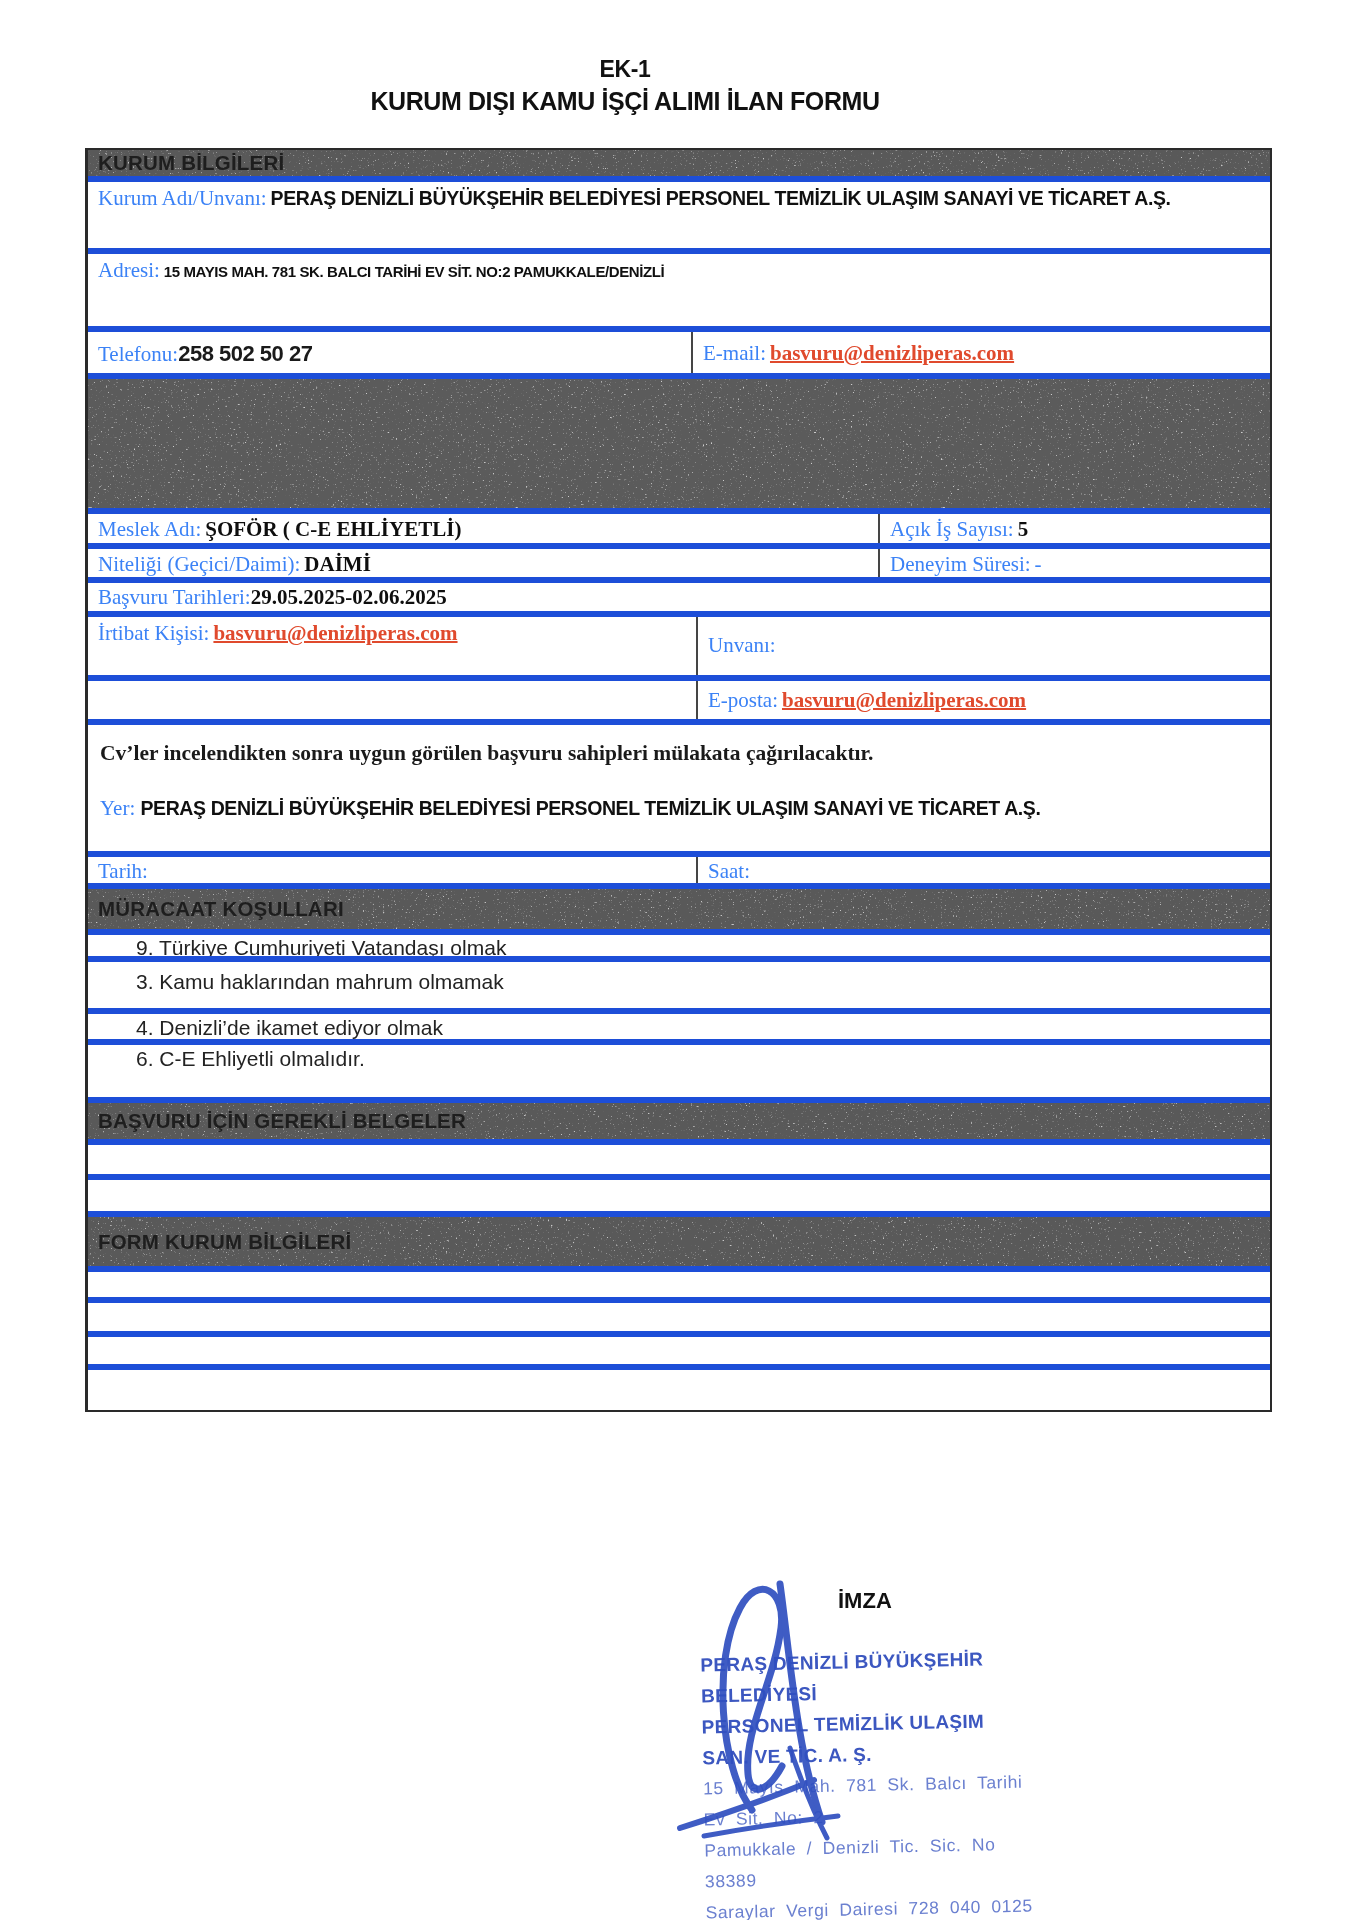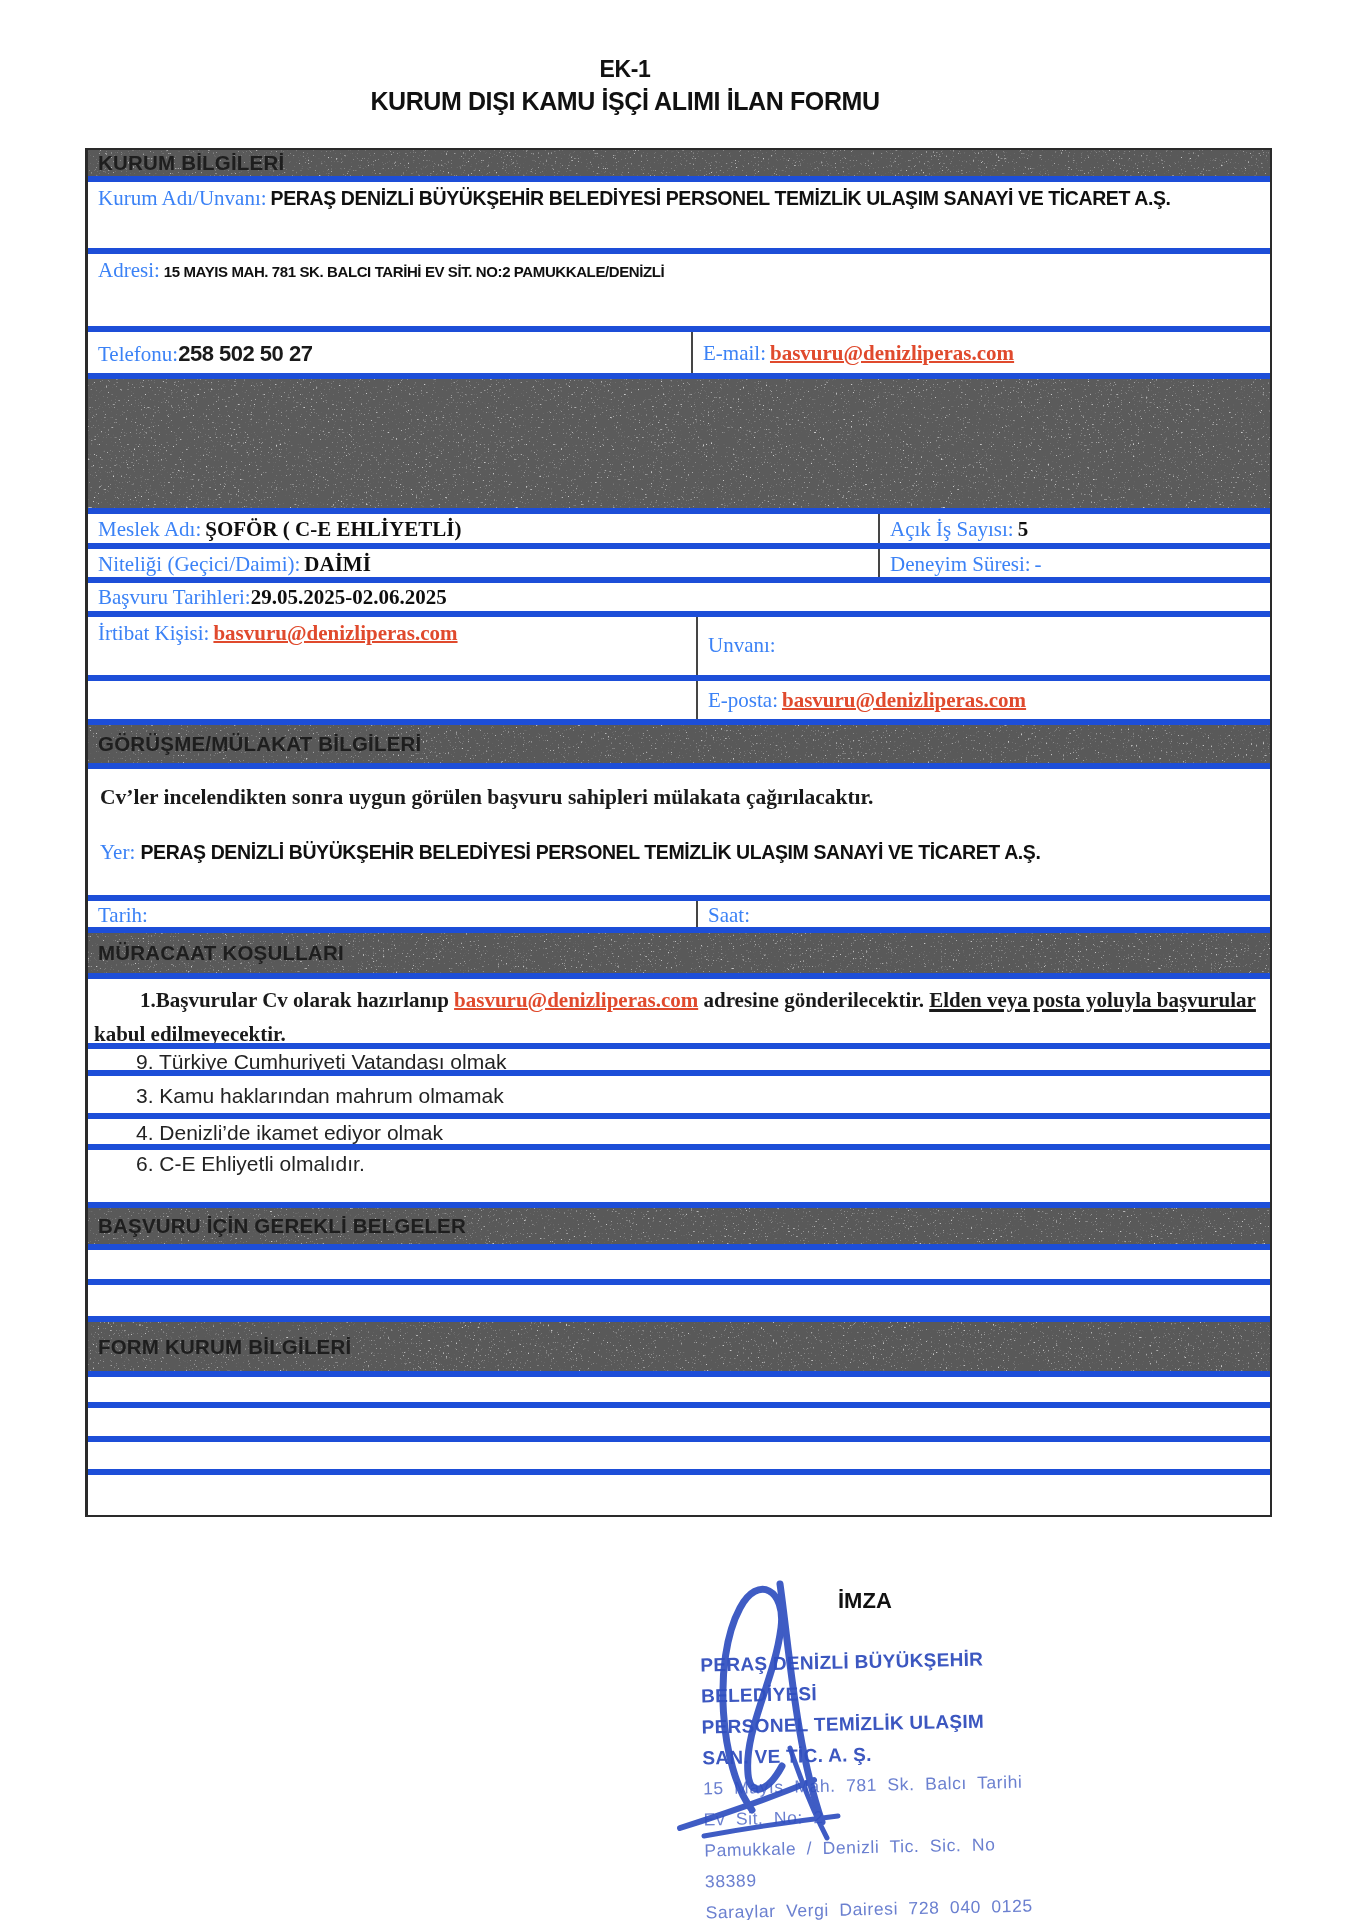--- a/index.html
+++ b/index.html
@@ -147,30 +147,20 @@
     </div>
 
     <div class="row split" style="height:44px">
       <div class="cell cl" style="width:610px"></div>
       <div class="cell" style="flex:1;padding-top:7px">
         <span class="lbl">E-posta:</span>
         <a class="link">basvuru@denizliperas.com</a>
       </div>
     </div>
 
-    <div class="row band noise-host" style="height:44px">
-        <svg class="noise-svg" preserveAspectRatio="none">
-          <filter id="grain2" x="0" y="0" width="100%" height="100%">
-            <feTurbulence type="fractalNoise" baseFrequency="0.6" numOctaves="2" seed="5"></feTurbulence>
-            <feColorMatrix type="matrix" values="0 0 0 0 0  0 0 0 0 0  0 0 0 0 0  2 2 2 -2.6 0"></feColorMatrix>
-          </filter>
-          <rect x="0" y="0" width="100%" height="100%" filter="url(#grain2)"></rect>
-        </svg>
-      <span class="band-label">GÖRÜŞME/MÜLAKAT BİLGİLERİ</span>
-    </div>
 
     <div class="row" style="height:132px">
       <p class="cvnote">Cv’ler incelendikten sonra uygun görülen başvuru sahipleri mülakata çağırılacaktır.</p>
       <p class="yerline">
         <span class="lbl">Yer:</span>
         <span class="val">PERAŞ DENİZLİ BÜYÜKŞEHİR BELEDİYESİ PERSONEL TEMİZLİK ULAŞIM SANAYİ VE TİCARET A.Ş.</span>
       </p>
     </div>
 
     <div class="row split" style="height:32px">
@@ -186,31 +176,23 @@
         <svg class="noise-svg" preserveAspectRatio="none">
           <filter id="grain3" x="0" y="0" width="100%" height="100%">
             <feTurbulence type="fractalNoise" baseFrequency="0.6" numOctaves="2" seed="6"></feTurbulence>
             <feColorMatrix type="matrix" values="0 0 0 0 0  0 0 0 0 0  0 0 0 0 0  2 2 2 -2.6 0"></feColorMatrix>
           </filter>
           <rect x="0" y="0" width="100%" height="100%" filter="url(#grain3)"></rect>
         </svg>
       <span class="band-label">MÜRACAAT KOŞULLARI</span>
     </div>
 
-    <div class="row" style="height:70px;padding:0 6px">
-      <p class="p1">
-        <span class="b">1.Başvurular Cv olarak hazırlanıp</span>
-        <a class="link">basvuru@denizliperas.com</a>
-        <span class="b">adresine gönderilecektir.</span>
-        <span class="b u">Elden veya posta yoluyla başvurular kabul edilmeyecektir.</span>
-      </p>
-    </div>
 
     <div class="row itemrow sans-item" style="height:27px;padding-top:1px">9. Türkiye Cumhuriyeti Vatandaşı olmak</div>
-    <div class="row itemrow sans-item" style="height:43px;padding-top:8px">3. Kamu haklarından mahrum olmamak</div>
+    <div class="row itemrow sans-item" style="height:52px;padding-top:8px">3. Kamu haklarından mahrum olmamak</div>
     <div class="row itemrow sans-item" style="height:31px;padding-top:2px">4. Denizli’de ikamet ediyor olmak</div>
     <div class="row itemrow sans-item" style="height:58px;padding-top:2px">6. C-E Ehliyetli olmalıdır.</div>
 
     <div class="row band noise-host" style="height:42px">
         <svg class="noise-svg" preserveAspectRatio="none">
           <filter id="grain4" x="0" y="0" width="100%" height="100%">
             <feTurbulence type="fractalNoise" baseFrequency="0.6" numOctaves="2" seed="7"></feTurbulence>
             <feColorMatrix type="matrix" values="0 0 0 0 0  0 0 0 0 0  0 0 0 0 0  2 2 2 -2.6 0"></feColorMatrix>
           </filter>
           <rect x="0" y="0" width="100%" height="100%" filter="url(#grain4)"></rect>

